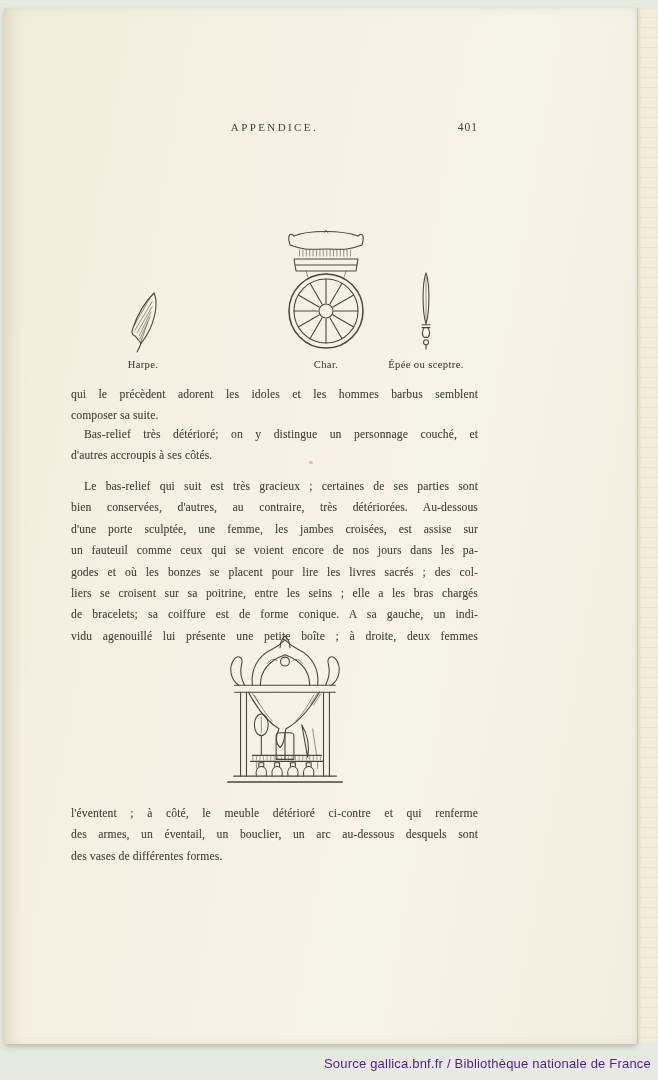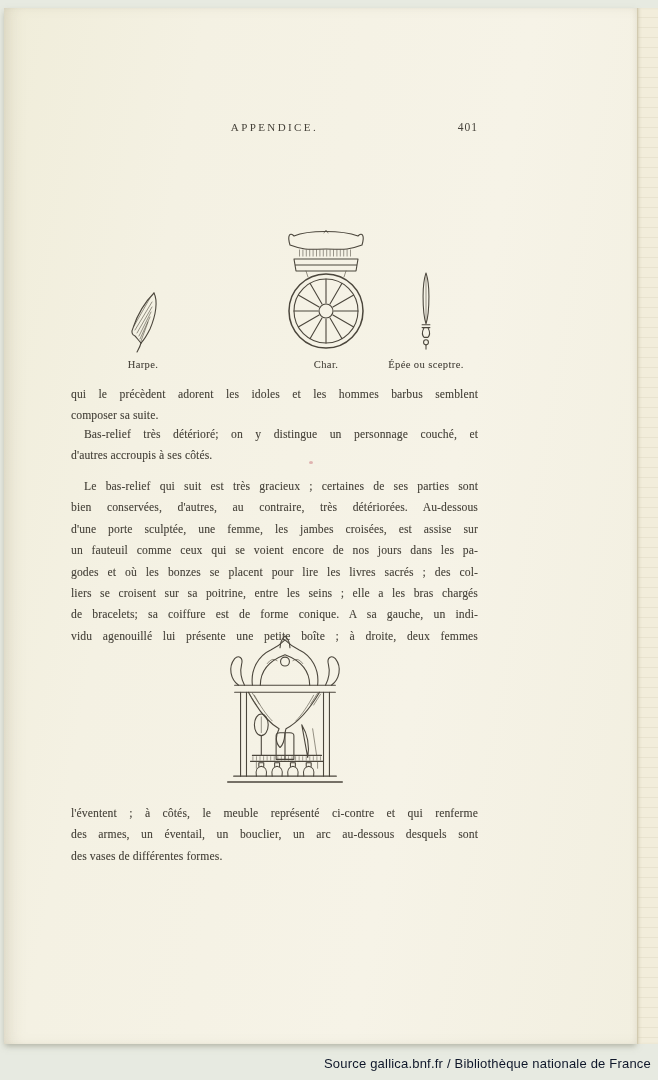--- a/index.html
+++ b/index.html
@@ -60,21 +60,21 @@
   .speck{
     position:absolute;left:305px;top:453px;width:4px;height:3px;border-radius:50%;
     background:#d9a3a3;opacity:.8;
   }
   
   .footer-bar{
     position:absolute;left:0;bottom:0;width:658px;height:36px;
   }
   .source-note{
     position:absolute;right:7px;bottom:9px;
-    font-family:"Liberation Sans", sans-serif;font-size:13px;color:#0f172a;
+    font-family:"Liberation Sans", sans-serif;font-size:13px;color:#4c1d95;
     letter-spacing:.2px;
   }
 </style>
 </head>
 <body>
 
 <div class="page">
 
   <div class="running-head">
     <span class="head-title">APPENDICE.</span>
@@ -172,21 +172,21 @@
       <line x1="27" y1="130" x2="97" y2="130" stroke="#4b463c" stroke-width="4.5" stroke-dasharray="1 2.6" opacity=".5"></line>
       <path class="sketch-light" d="M31 133 L31 140 M93 133 L93 140"></path>
       <path class="sketch" id="pot" d="M31 148 C30 142 31 139 36 138 C41 139 42 142 41 148 M33.5 138 L33.5 134.5 L38.5 134.5 L38.5 138"></path>
       <use href="#pot" x="16"></use>
       <use href="#pot" x="32"></use>
       <use href="#pot" x="48"></use>
     </svg>
   </div>
 
   <div class="para" style="top:795px">
-    <div class="tl">l'éventent ; à côtés, le meuble représenté ci-contre et qui renferme</div>
+    <div class="tl">l'éventent ; à côté, le meuble détérioré ci-contre et qui renferme</div>
     <div class="tl">des armes, un éventail, un bouclier, un arc au-dessous desquels sont</div>
     <div class="tl last">des vases de différentes formes.</div>
   </div>
 
 </div>
 
 <div class="fore-edge"></div>
 
 <div class="footer-bar">
   <span class="source-note">Source gallica.bnf.fr / Bibliothèque nationale de France</span>

